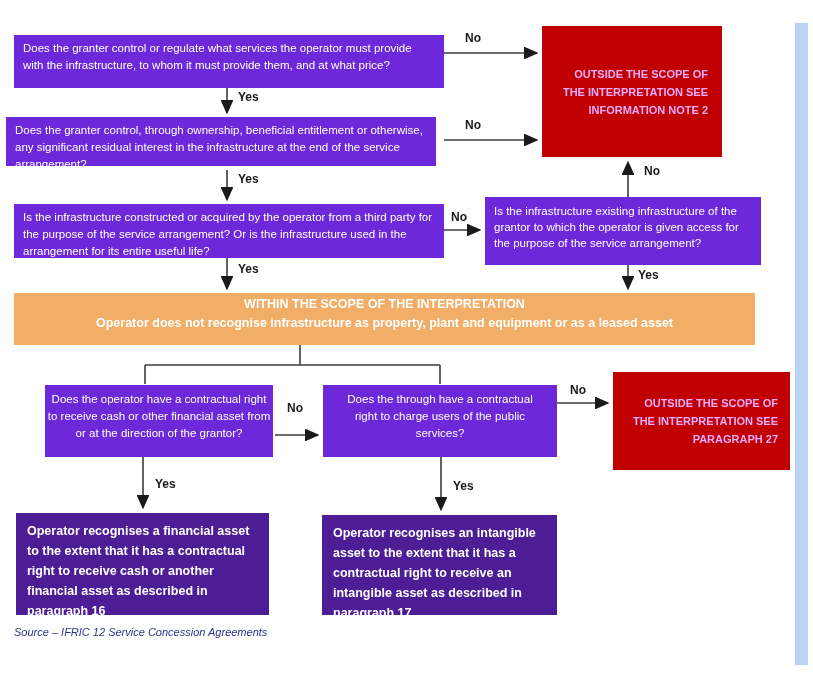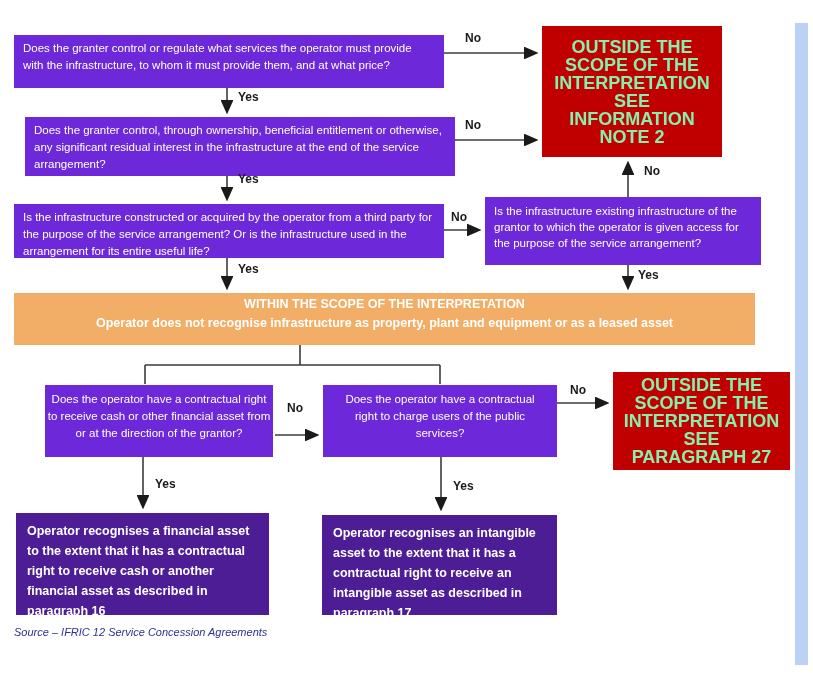--- a/index.html
+++ b/index.html
@@ -1,22 +1,22 @@
 <!DOCTYPE html>
 <html><head>
 <meta charset="utf-8">
 <style>
   html,body{margin:0;padding:0;background:#ffffff;}
   body{font-family:"Liberation Sans",sans-serif;}
   .canvas{position:relative;width:813px;height:679px;background:#ffffff;overflow:hidden;}
   .abs{position:absolute;box-sizing:border-box;}
   .q{background:#6d28d9;color:#ffffff;font-size:11.5px;line-height:17px;padding:5px 9px;}
   .q.center{text-align:center;}
-  .red{background:#C00000;color:#86efac;font-weight:bold;font-size:18px;line-height:18px;
-       display:flex;align-items:center;justify-content:center;text-align:center;padding:8px 14px;}
+  .red{background:#C00000;color:#f0abfc;font-weight:bold;font-size:11px;line-height:18px;
+       display:flex;align-items:center;justify-content:center;text-align:right;padding:8px 14px;}
   .within{background:#F2AE66;color:#ffffff;font-weight:bold;font-size:12.5px;text-align:center;
           line-height:19px;padding-top:2px;}
   .result{background:#4c1d95;color:#ffffff;font-weight:bold;font-size:12.5px;line-height:20px;padding:8px 11px;}
   .edge-label{position:absolute;font-size:12px;font-weight:bold;color:#1a1a1a;white-space:nowrap;}
   .source{position:absolute;left:14px;top:626px;color:#2E3192;font-style:italic;font-size:11px;}
   .sidebar{position:absolute;left:795px;top:23px;width:13px;height:642px;background:#BCD2F5;}
   svg.lines{position:absolute;left:0;top:0;width:813px;height:679px;pointer-events:none;}
 </style>
 </head>
 <body>
@@ -41,36 +41,36 @@
       <path d="M300,333 V365 M145,365 H440 M145,365 V384 M440,365 V384"></path>
       <path d="M275,435 H317" marker-end="url(#arr)"></path>
       <path d="M557,403 H607" marker-end="url(#arr)"></path>
       <path d="M143,457 V507" marker-end="url(#arr)"></path>
       <path d="M441,457 V509" marker-end="url(#arr)"></path>
     </g>
   </svg>
 
   <div class="abs q" style="left:14px;top:35px;width:430px;height:53px;">Does the granter control or regulate what services the operator must provide with the infrastructure, to whom it must provide them, and at what price?</div>
 
-  <div class="abs q" style="left:25px;top:117px;width:430px;height:59px;">Does the granter control, through ownership, beneficial entitlement or otherwise, any significant residual interest in the infrastructure at the end of the service arrangement?</div>
+  <div class="abs q" style="left:6px;top:117px;width:430px;height:49px;">Does the granter control, through ownership, beneficial entitlement or otherwise, any significant residual interest in the infrastructure at the end of the service arrangement?</div>
 
   <div class="abs q" style="left:485px;top:197px;width:276px;height:68px;line-height:16px;padding:6px 9px;">Is the infrastructure existing infrastructure of the grantor to which the operator is given access for the purpose of the service arrangement?</div>
 
   <div class="abs q" style="left:14px;top:204px;width:430px;height:54px;">Is the infrastructure constructed or acquired by the operator from a third party for the purpose of the service arrangement? Or is the infrastructure used in the arrangement for its entire useful life?</div>
 
   <div class="abs red" style="left:542px;top:26px;width:180px;height:131px;">OUTSIDE THE SCOPE OF THE INTERPRETATION SEE INFORMATION NOTE 2</div>
 
   <div class="abs within" style="left:14px;top:293px;width:741px;height:52px;">
     <div>WITHIN THE SCOPE OF THE INTERPRETATION</div>
     <div>Operator does not recognise infrastructure as property, plant and equipment or as a leased asset</div>
   </div>
 
   <div class="abs q center" style="left:45px;top:385px;width:228px;height:72px;padding:6px 2px;">Does the operator have a contractual right to receive cash or other financial asset from or at the direction of the grantor?</div>
 
-  <div class="abs q center" style="left:323px;top:385px;width:234px;height:72px;padding:6px 12px;">Does the operator have a contractual right to charge users of the public services?</div>
+  <div class="abs q center" style="left:323px;top:385px;width:234px;height:72px;padding:6px 12px;">Does the through have a contractual right to charge users of the public services?</div>
 
   <div class="abs red" style="left:613px;top:372px;width:177px;height:98px;padding:6px 12px;">OUTSIDE THE SCOPE OF THE INTERPRETATION SEE PARAGRAPH 27</div>
 
   <div class="abs result" style="left:16px;top:513px;width:253px;height:102px;">Operator recognises a financial asset to the extent that it has a contractual right to receive cash or another financial asset as described in paragraph 16</div>
 
   <div class="abs result" style="left:322px;top:515px;width:235px;height:100px;">Operator recognises an intangible asset to the extent that it has a contractual right to receive an intangible asset as described in paragraph 17</div>
 
   <span class="edge-label" style="left:238px;top:90px;">Yes</span>
   <span class="edge-label" style="left:238px;top:172px;">Yes</span>
   <span class="edge-label" style="left:238px;top:262px;">Yes</span>

